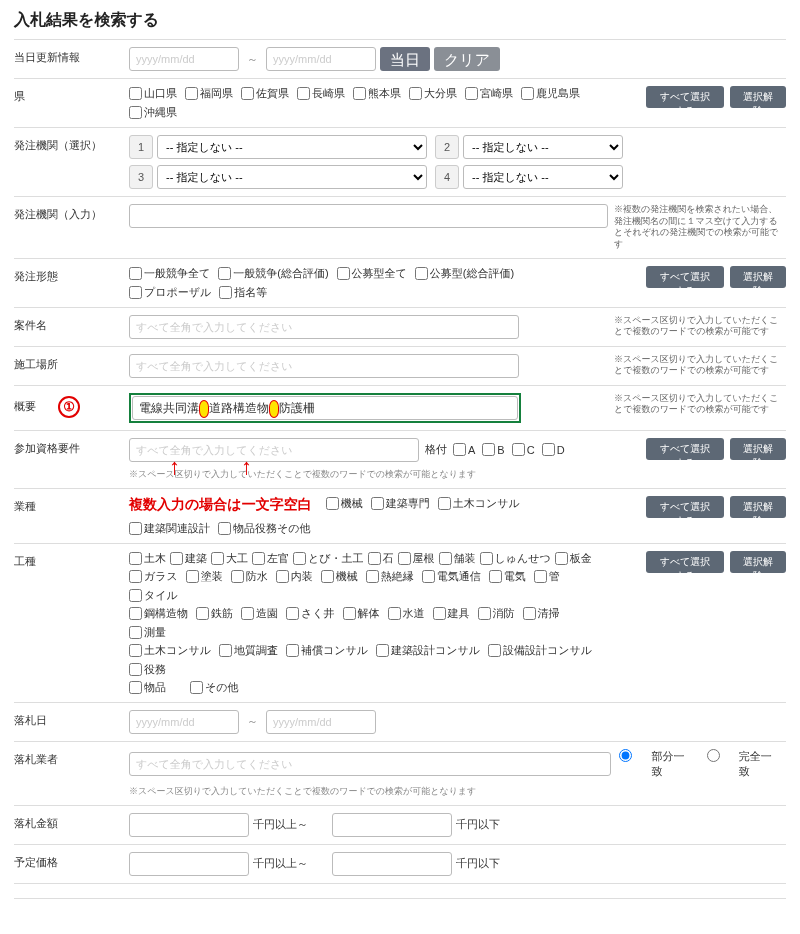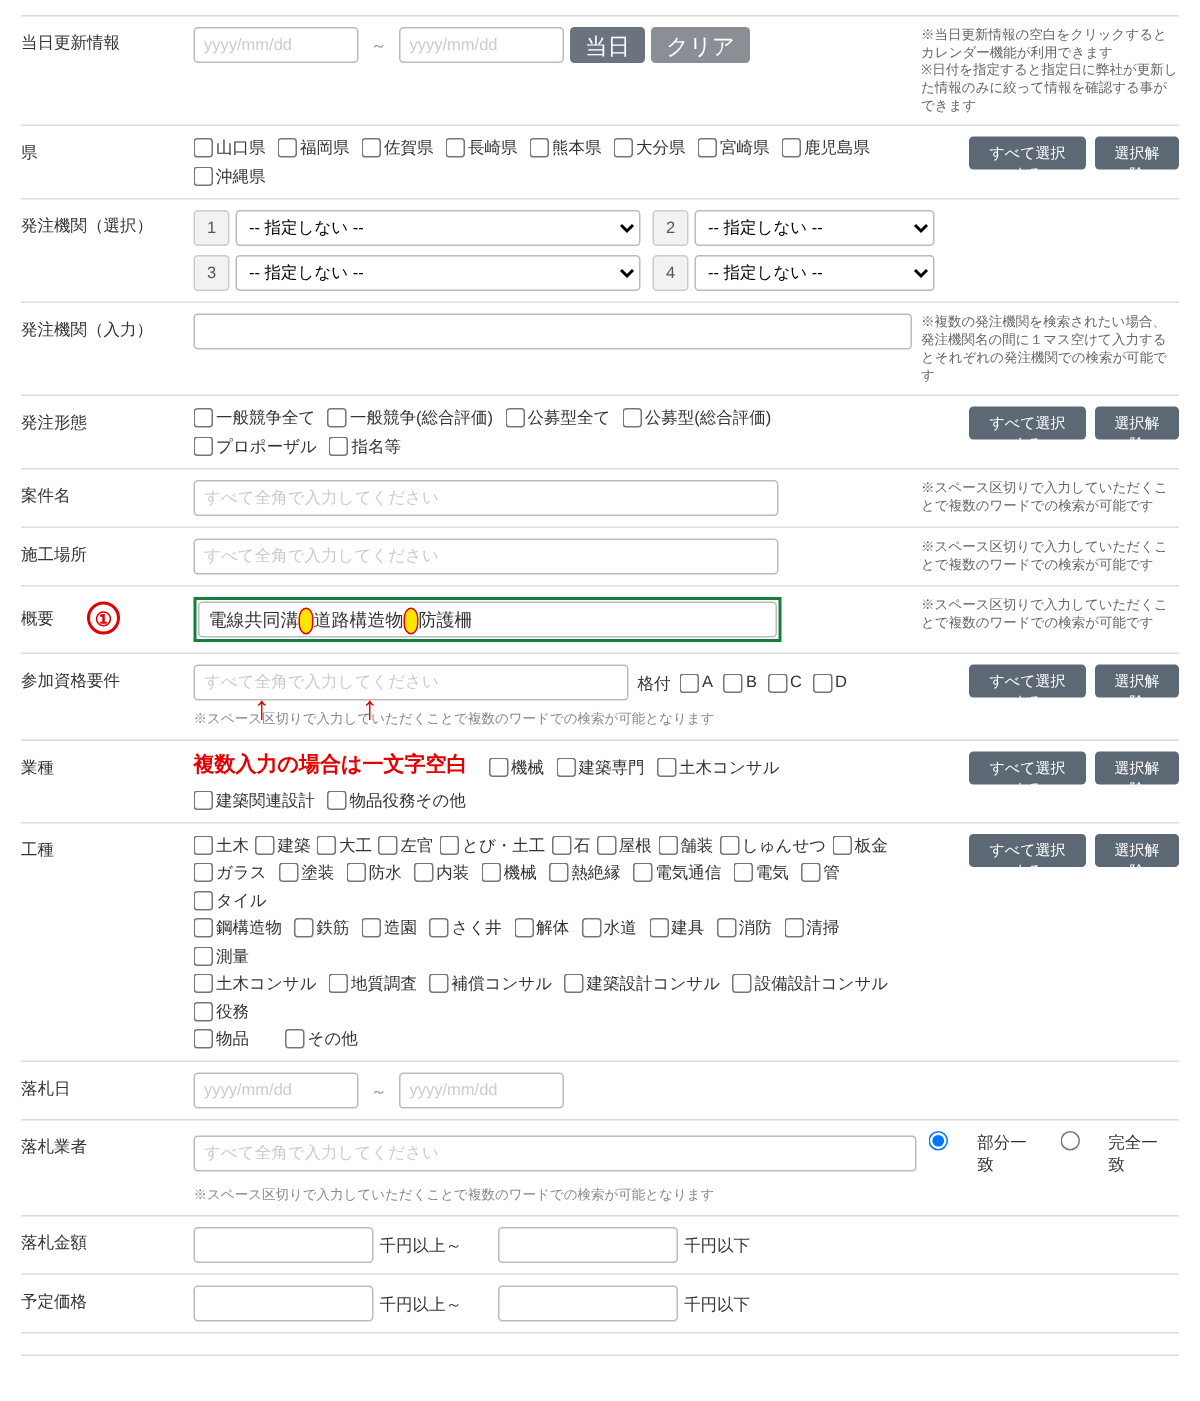--- a/index.html
+++ b/index.html
@@ -32,32 +32,31 @@
 .anno-circle { display: inline-flex; align-items: center; justify-content: center; width: 22px; height: 22px; border: 2px solid #e20000; border-radius: 50%; color: #e20000; font-weight: bold; font-size: 13px; background: #fff; }
 .anno-text { color: #e20000; font-weight: bold; font-size: 14px; }
 .anno-arrow { color: #e20000; font-size: 22px; line-height: 1; }
 .rd { display: inline-flex; align-items: flex-start; gap: 19px; margin-right: 6px; font-size: 11px; }
 .yellow-gap { display:inline-block; width:10px; height:18px; background:#ffe400; border:1px solid #e20000; border-radius:50%/40%; vertical-align:middle; }
 </style>
 </head>
 <body>
 
 <div class="container">
+<h2>入札結果を検索する</h2>
 
 <div class="row">
   <div class="label">当日更新情報</div>
   <div class="content">
     <input type="text" class="date-input" placeholder="yyyy/mm/dd" style="">
     <span class="tilde">～</span>
     <input type="text" class="date-input" placeholder="yyyy/mm/dd" style="">
     <button class="btn btn-dark">当日</button>
     <button class="btn btn-gray">クリア</button>
   </div>
-  <div class="right-col" style="white-space:pre-line">※当日更新情報の空白をクリックするとカレンダー機能が利用できます
-※日付を指定すると指定日に弊社が更新した情報のみに絞って情報を確認する事ができます</div>
 </div>
 
 <div class="row">
   <div class="label">県</div>
   <div class="content" id="pref-list">
         <label class="chk">
           <input type="checkbox" style="">
           <span>山口県</span>
         </label>
         <label class="chk">
@@ -229,21 +228,21 @@
   </div>
   <div class="right-col button-pair">
     <button class="btn btn-select">すべて選択する</button>
     <button class="btn btn-clear">選択解除</button>
   </div>
 </div>
 
 <div class="row">
   <div class="label">業種</div>
   <div class="content" style="flex-direction:column;align-items:flex-start">
-    <div style="display:flex;align-items:flex-end;gap:4px;width:100%">
+    <div style="display:flex;align-items:flex-start;gap:4px;width:100%">
       <span class="anno-text">複数入力の場合は一文字空白</span>
       <span id="ind-r1" style="display:flex;gap:4px;margin-left:10px">
             <label class="chk">
               <input type="checkbox" style="">
               <span>機械</span>
             </label>
             <label class="chk">
               <input type="checkbox" style="">
               <span>建築専門</span>
             </label>

